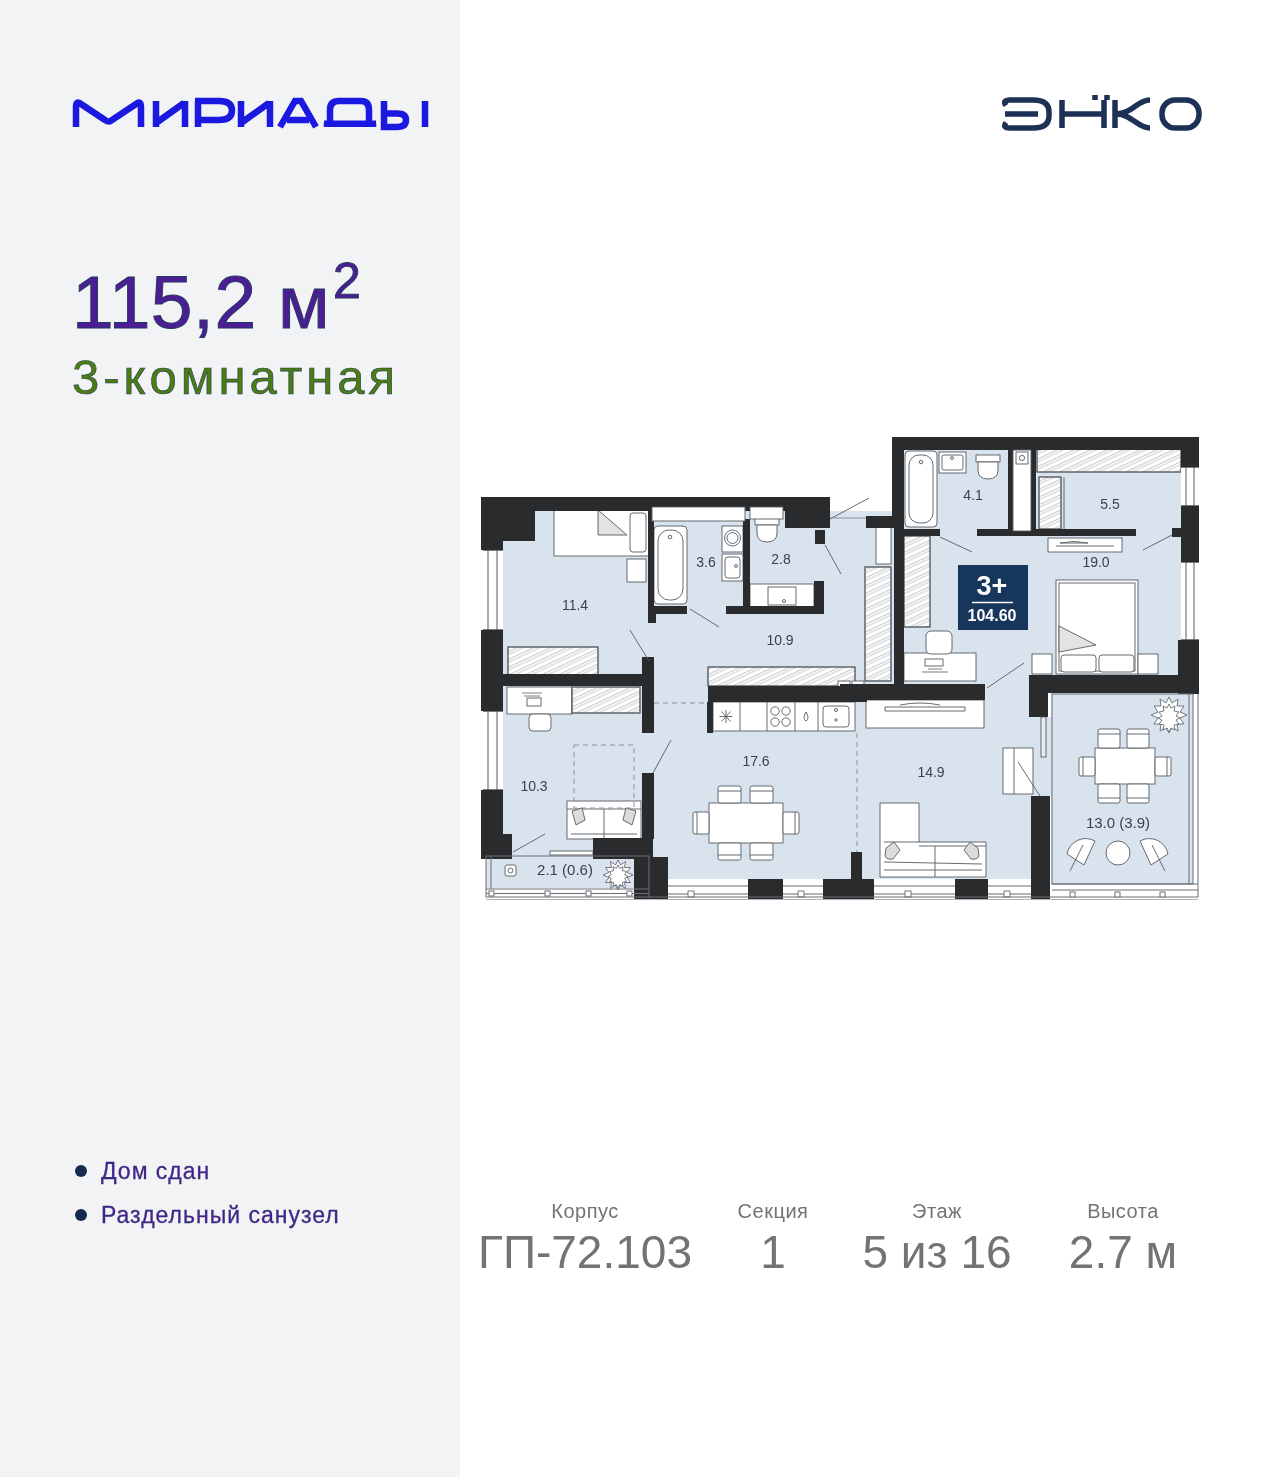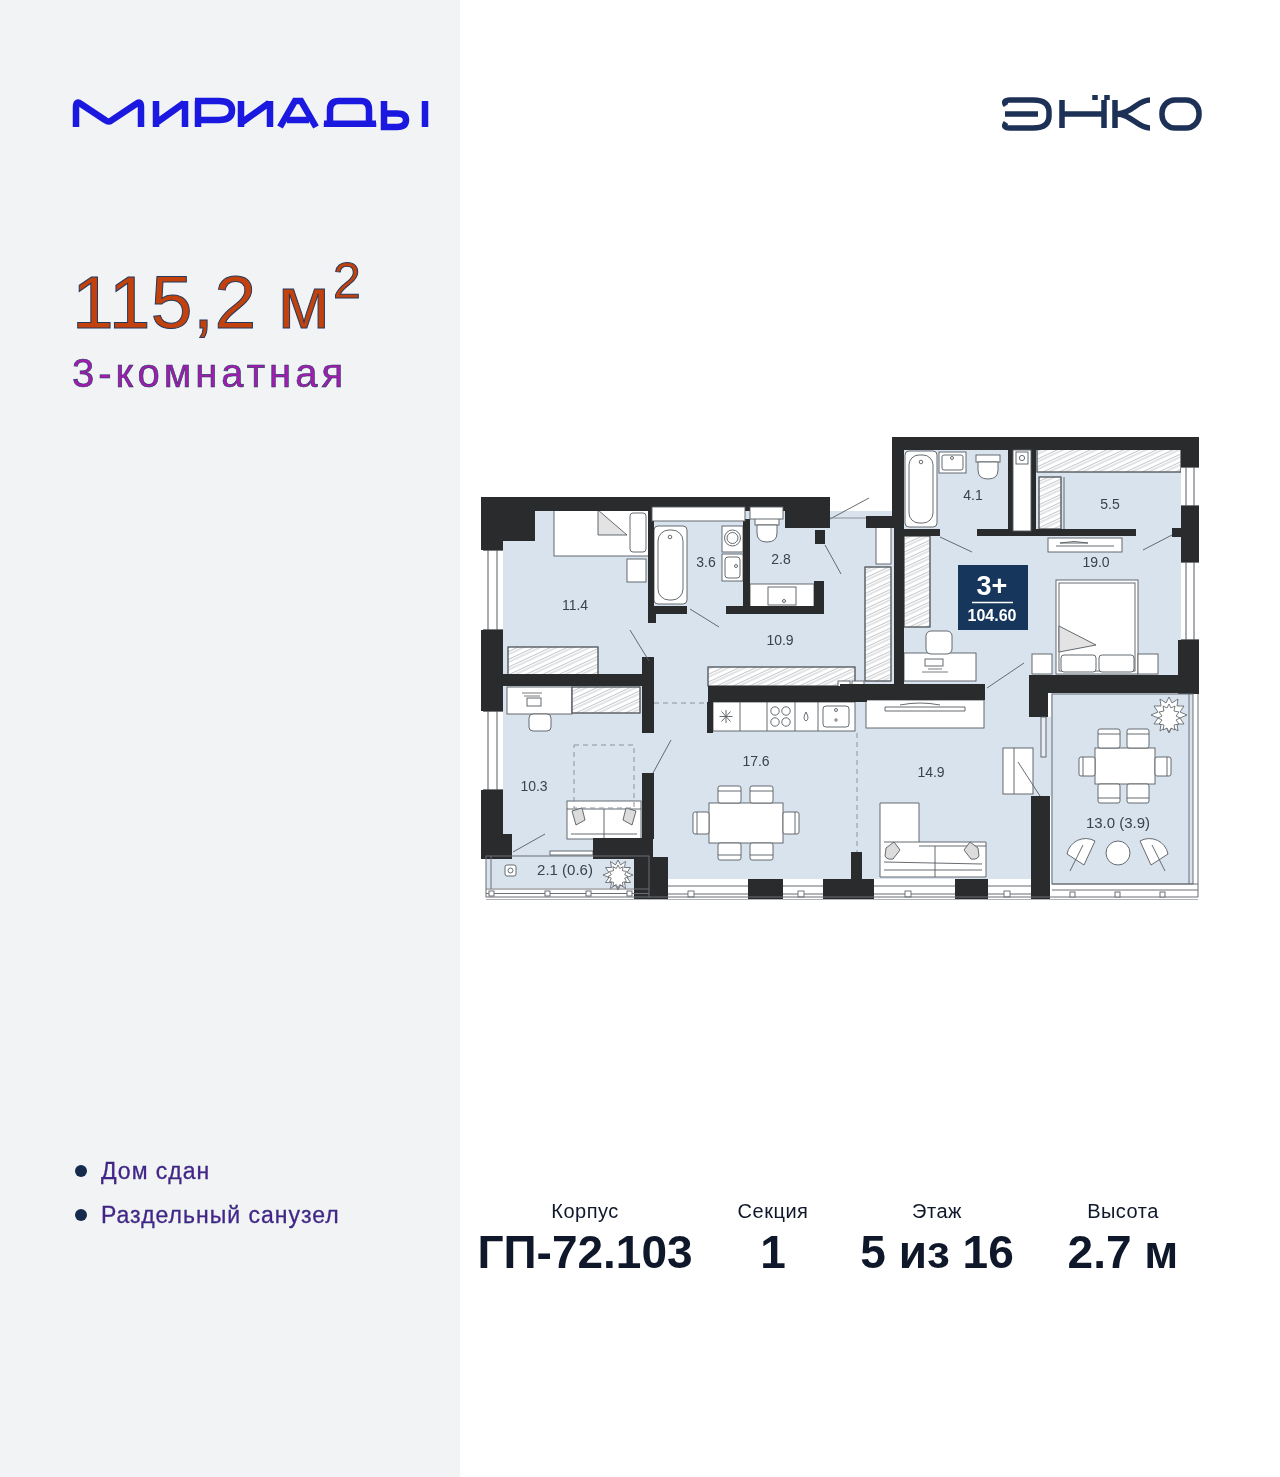--- a/index.html
+++ b/index.html
@@ -1,27 +1,27 @@
 <!DOCTYPE html>
 <html lang="ru"><head>
 <meta charset="utf-8">
 <title>План</title>
 <style>
   html,body{margin:0;padding:0;}
   body{width:1280px;height:1477px;background:#ffffff;position:relative;font-family:"Liberation Sans",sans-serif;overflow:hidden;}
   .leftpanel{position:absolute;left:0;top:0;width:460px;height:1477px;background:#f2f3f5;}
-  .area{position:absolute;left:72px;top:256px;color:#c2410c;font-weight:500;font-size:75px;letter-spacing:0.5px;line-height:1;white-space:nowrap;-webkit-text-stroke:1px #213a5f;}
+  .area{position:absolute;left:72px;top:256px;color:#4c1d95;font-weight:500;font-size:75px;letter-spacing:0.5px;line-height:1;white-space:nowrap;-webkit-text-stroke:1px #213a5f;}
   .area sup{font-size:50px;vertical-align:30px;letter-spacing:0;margin-left:3px;}
-  .rooms{position:absolute;left:72px;top:353px;color:#a21caf;font-weight:500;font-size:40px;letter-spacing:4px;line-height:1;white-space:nowrap;-webkit-text-stroke:0.6px #213a5f;}
+  .rooms{position:absolute;left:72px;top:353px;color:#4d7c0f;font-weight:500;font-size:49px;letter-spacing:4px;line-height:1;white-space:nowrap;-webkit-text-stroke:0.6px #213a5f;}
   .bullets{position:absolute;left:75px;top:1157px;color:#4c1d95;font-size:23px;letter-spacing:1px;font-weight:500;-webkit-text-stroke:0.3px #1e3a5f;}
   .bullets div{height:28px;margin-bottom:16px;display:flex;align-items:center;}
   .bullets span.dot{width:12px;height:12px;border-radius:50%;background:#152b4e;display:inline-block;margin-right:14px;}
-  .col{position:absolute;color:#0f172a;text-align:center;transform:translateX(-50%);white-space:nowrap;}
+  .col{position:absolute;color:#737373;text-align:center;transform:translateX(-50%);white-space:nowrap;}
   .col .lab{font-size:20px;letter-spacing:0.5px;font-weight:500;}
-  .col .val{font-size:46px;font-weight:700;margin-top:2px;text-align:center;}
+  .col .val{font-size:46px;font-weight:400;margin-top:2px;text-align:center;}
 </style>
 </head>
 <body>
 
 <div class="leftpanel"></div>
 
 <svg style="position:absolute;left:0;top:0" width="460" height="200" viewBox="0 0 460 200">
 <g stroke="#1b18e0" stroke-width="6.5" fill="none" stroke-linecap="butt">
 <path d="M76 127 L76 107 Q76 100 81 104 L105 120 Q109 123 112 120 L136 104 Q141 100 141 107 L141 127"></path>
 <path d="M156 127 L156 101 M156 123 L184 103 M185 101 L185 127"></path>

